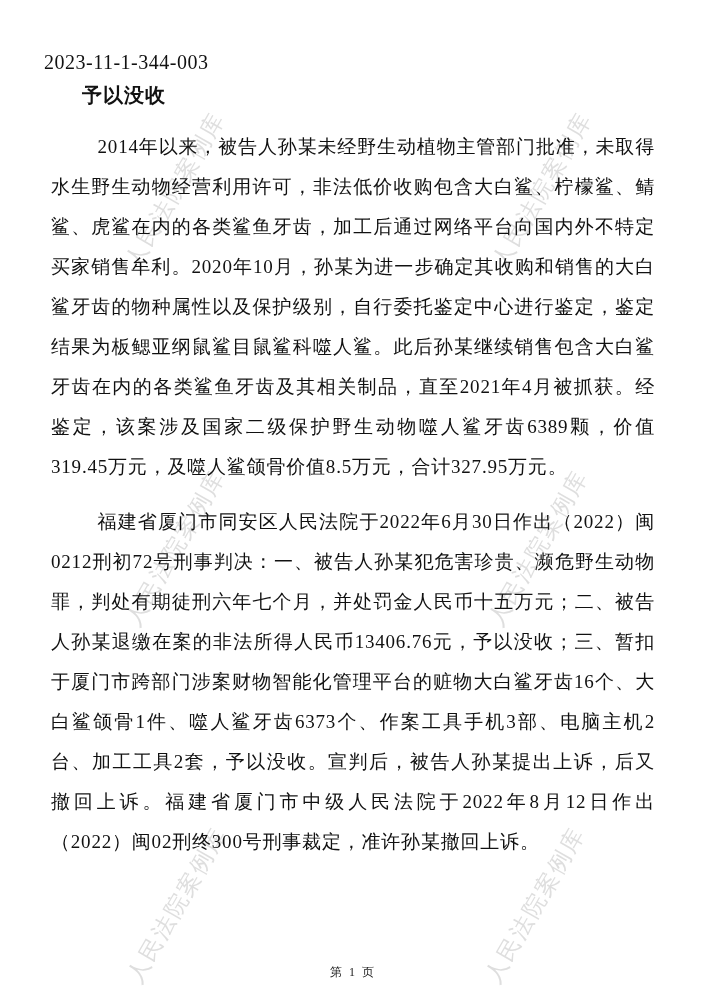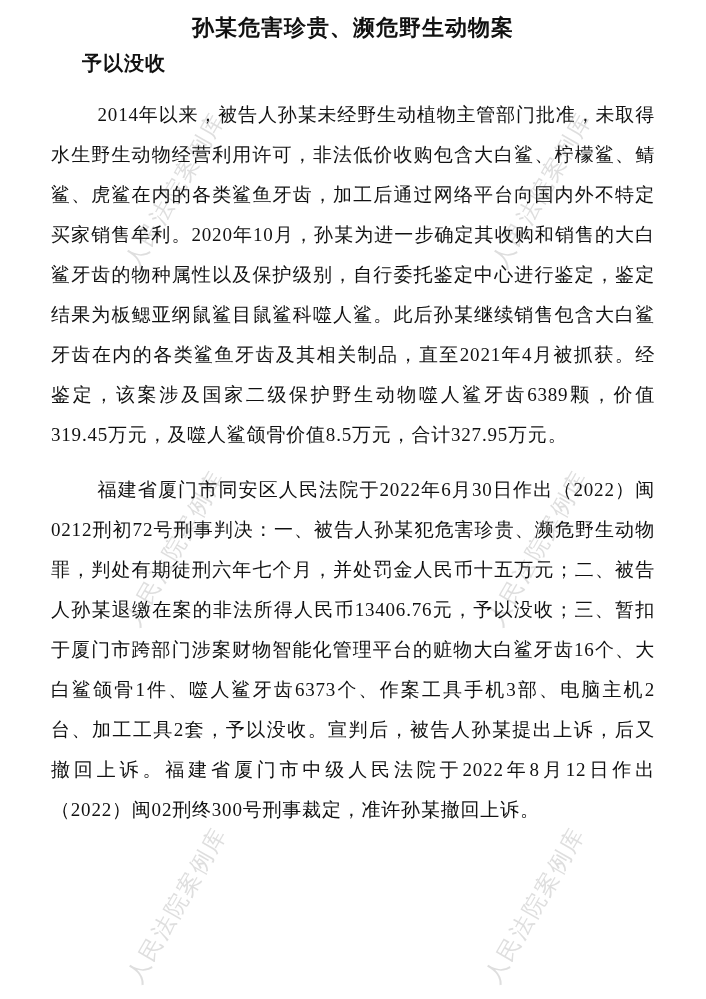--- a/index.html
+++ b/index.html
@@ -113,25 +113,28 @@
   <div class="watermark-layer">
       <div class="watermark" style="left: 175px; top: 190px; color: rgb(201, 201, 201); transform: translate(-50%, -50%) rotate(-60deg);">人民法院案例库</div>
       <div class="watermark" style="left: 542px; top: 190px; color: rgb(201, 201, 201); transform: translate(-50%, -50%) rotate(-60deg);">人民法院案例库</div>
       <div class="watermark" style="left: 175px; top: 548px; color: rgb(201, 201, 201); transform: translate(-50%, -50%) rotate(-60deg);">人民法院案例库</div>
       <div class="watermark" style="left: 538px; top: 548px; color: rgb(201, 201, 201); transform: translate(-50%, -50%) rotate(-60deg);">人民法院案例库</div>
       <div class="watermark" style="left: 177px; top: 905px; color: rgb(201, 201, 201); transform: translate(-50%, -50%) rotate(-60deg);">人民法院案例库</div>
       <div class="watermark" style="left: 535px; top: 905px; color: rgb(201, 201, 201); transform: translate(-50%, -50%) rotate(-60deg);">人民法院案例库</div>
     </div>
 
   <div class="content">
+    <div class="doc-number">2023-11-1-344-003</div>
 
-    <h1 class="title">孙某危害珍贵、濒危野生动物案</h1>
 
 
 
     <h2 class="section-heading">予以没收</h2>
 
     <p class="body-para">2014年以来，被告人孙某未经野生动植物主管部门批准，未取得水生野生动物经营利用许可，非法低价收购包含大白鲨、柠檬鲨、鲭鲨、虎鲨在内的各类鲨鱼牙齿，加工后通过网络平台向国内外不特定买家销售牟利。2020年10月，孙某为进一步确定其收购和销售的大白鲨牙齿的物种属性以及保护级别，自行委托鉴定中心进行鉴定，鉴定结果为板鳃亚纲鼠鲨目鼠鲨科噬人鲨。此后孙某继续销售包含大白鲨牙齿在内的各类鲨鱼牙齿及其相关制品，直至2021年4月被抓获。经鉴定，该案涉及国家二级保护野生动物噬人鲨牙齿6389颗，价值319.45万元，及噬人鲨颌骨价值8.5万元，合计327.95万元。</p>
 
     <p class="body-para">福建省厦门市同安区人民法院于2022年6月30日作出（2022）闽0212刑初72号刑事判决：一、被告人孙某犯危害珍贵、濒危野生动物罪，判处有期徒刑六年七个月，并处罚金人民币十五万元；二、被告人孙某退缴在案的非法所得人民币13406.76元，予以没收；三、暂扣于厦门市跨部门涉案财物智能化管理平台的赃物大白鲨牙齿16个、大白鲨颌骨1件、噬人鲨牙齿6373个、作案工具手机3部、电脑主机2台、加工工具2套，予以没收。宣判后，被告人孙某提出上诉，后又撤回上诉。福建省厦门市中级人民法院于2022年8月12日作出（2022）闽02刑终300号刑事裁定，准许孙某撤回上诉。</p>
   </div>
 
+  <div class="footer">
+    <span>第 1 页</span>
+  </div>
 </div>
 
 </body></html>

